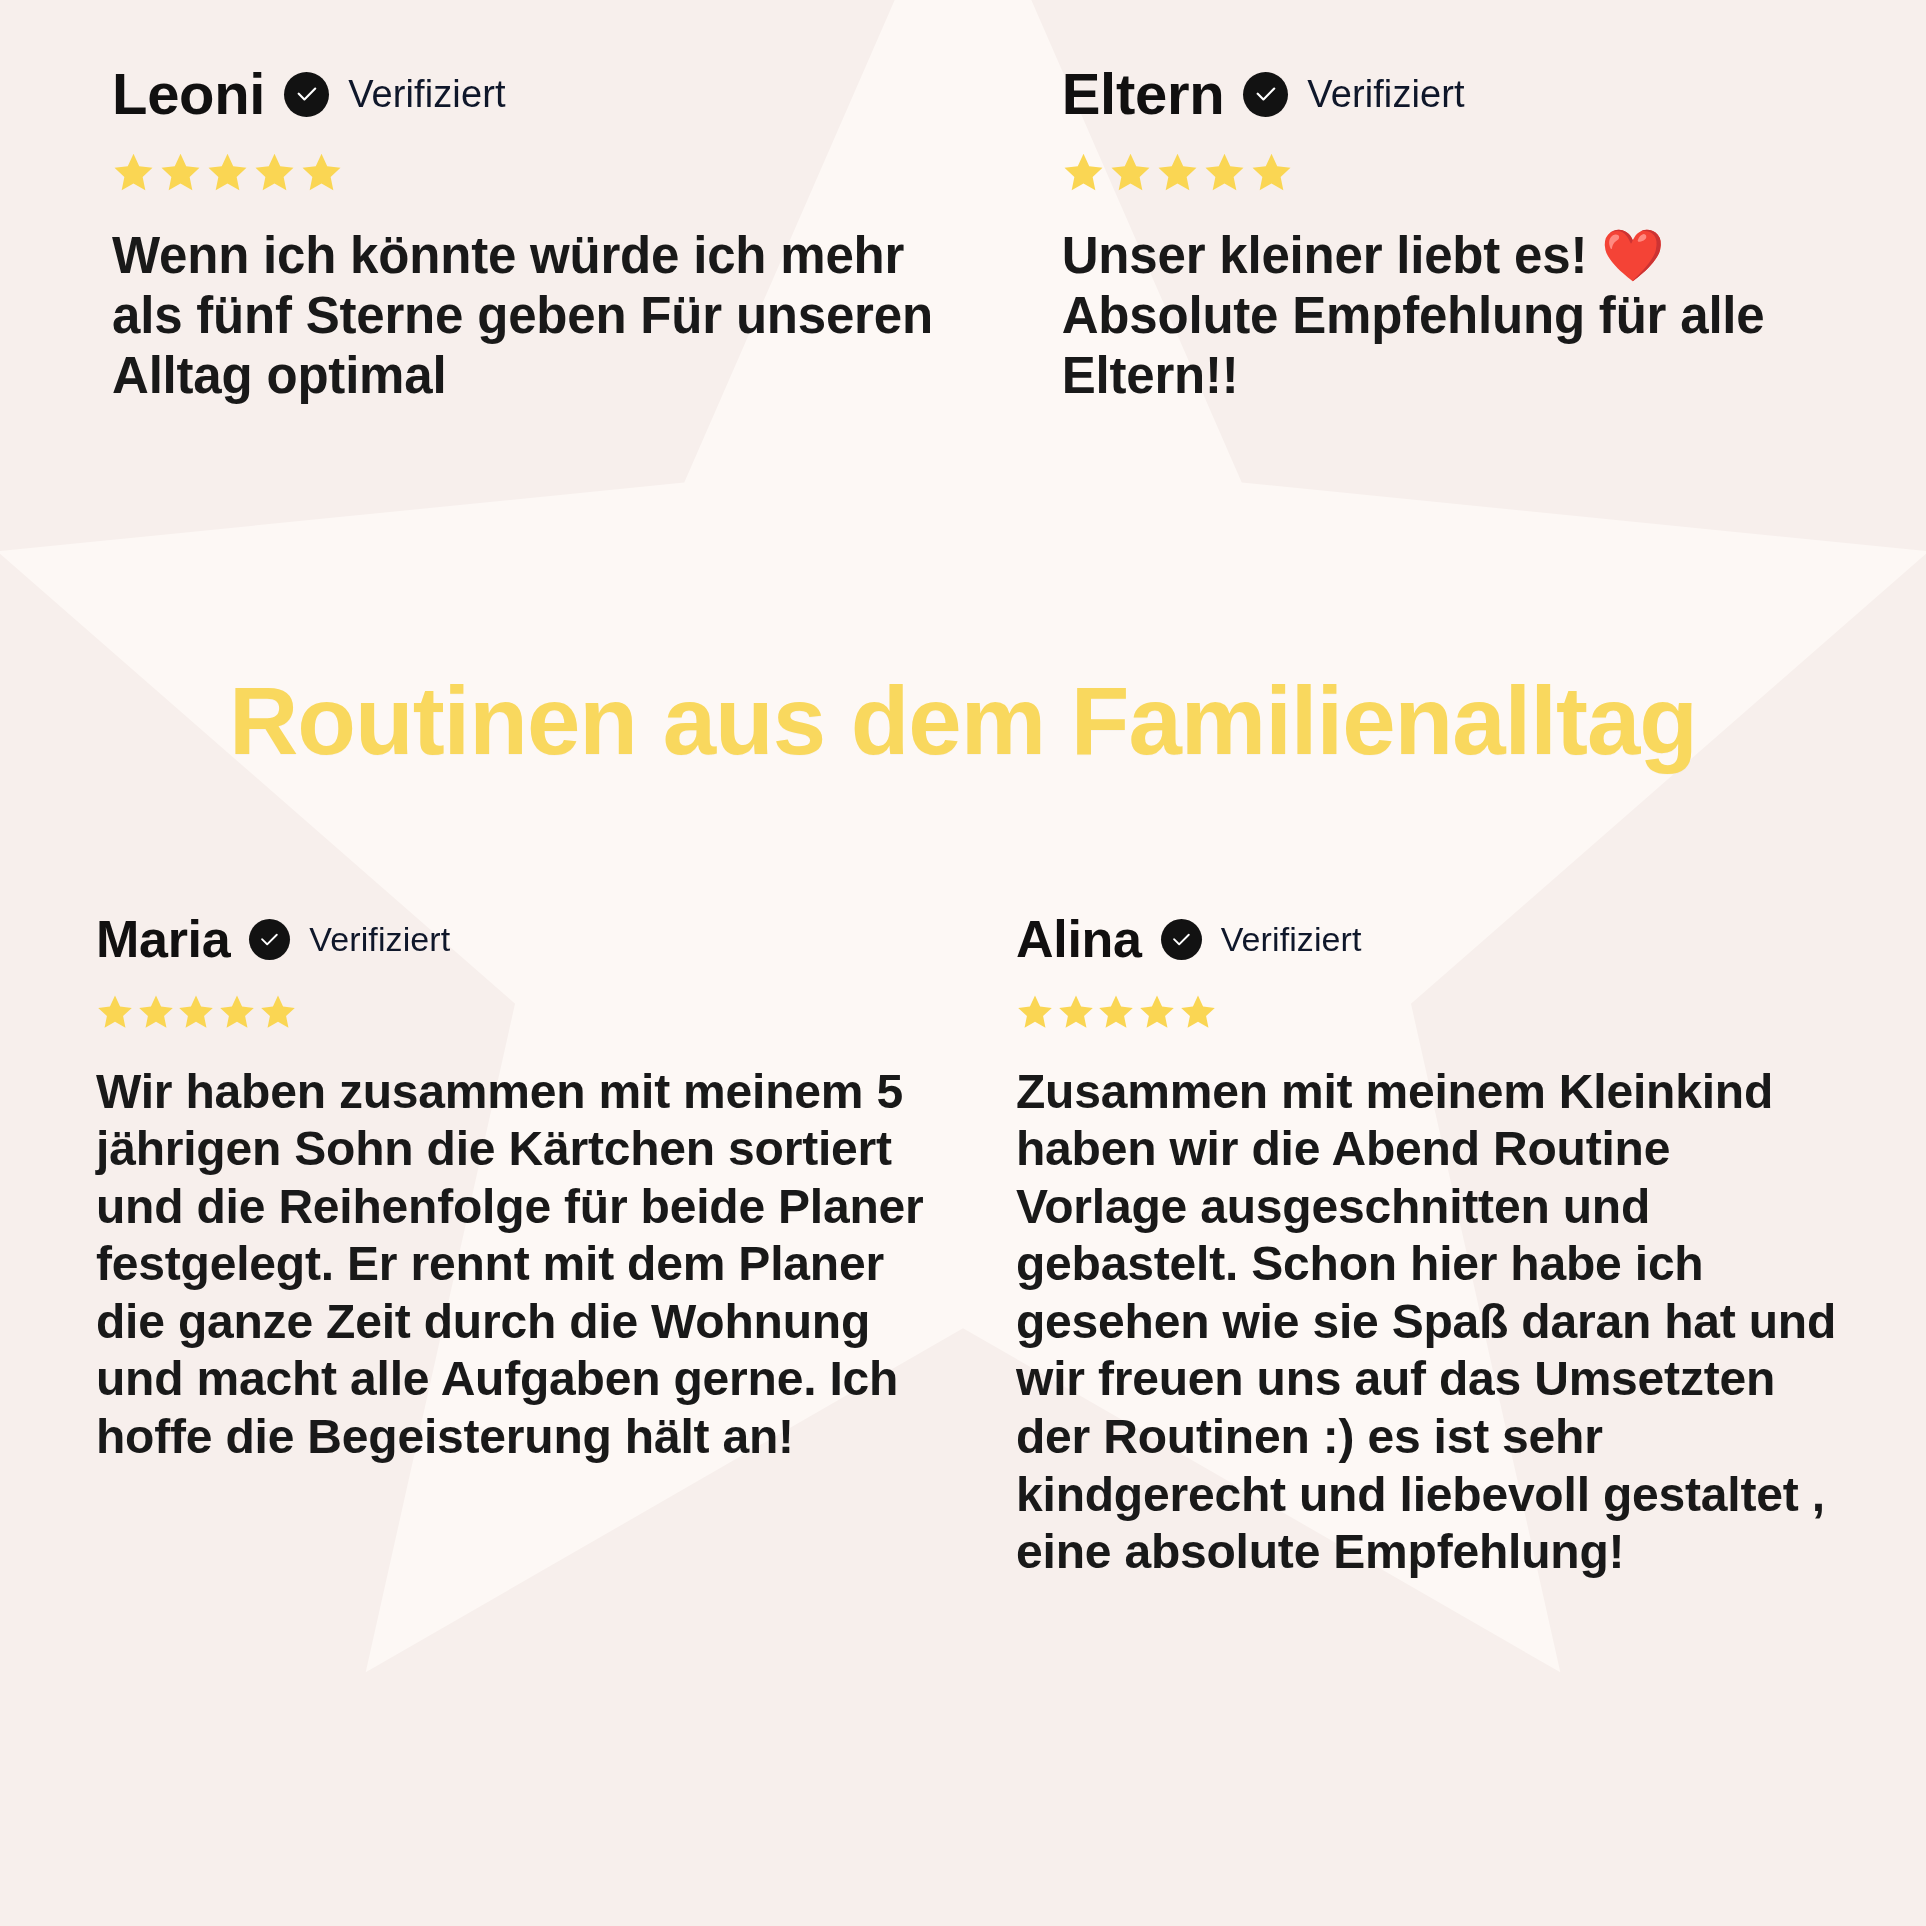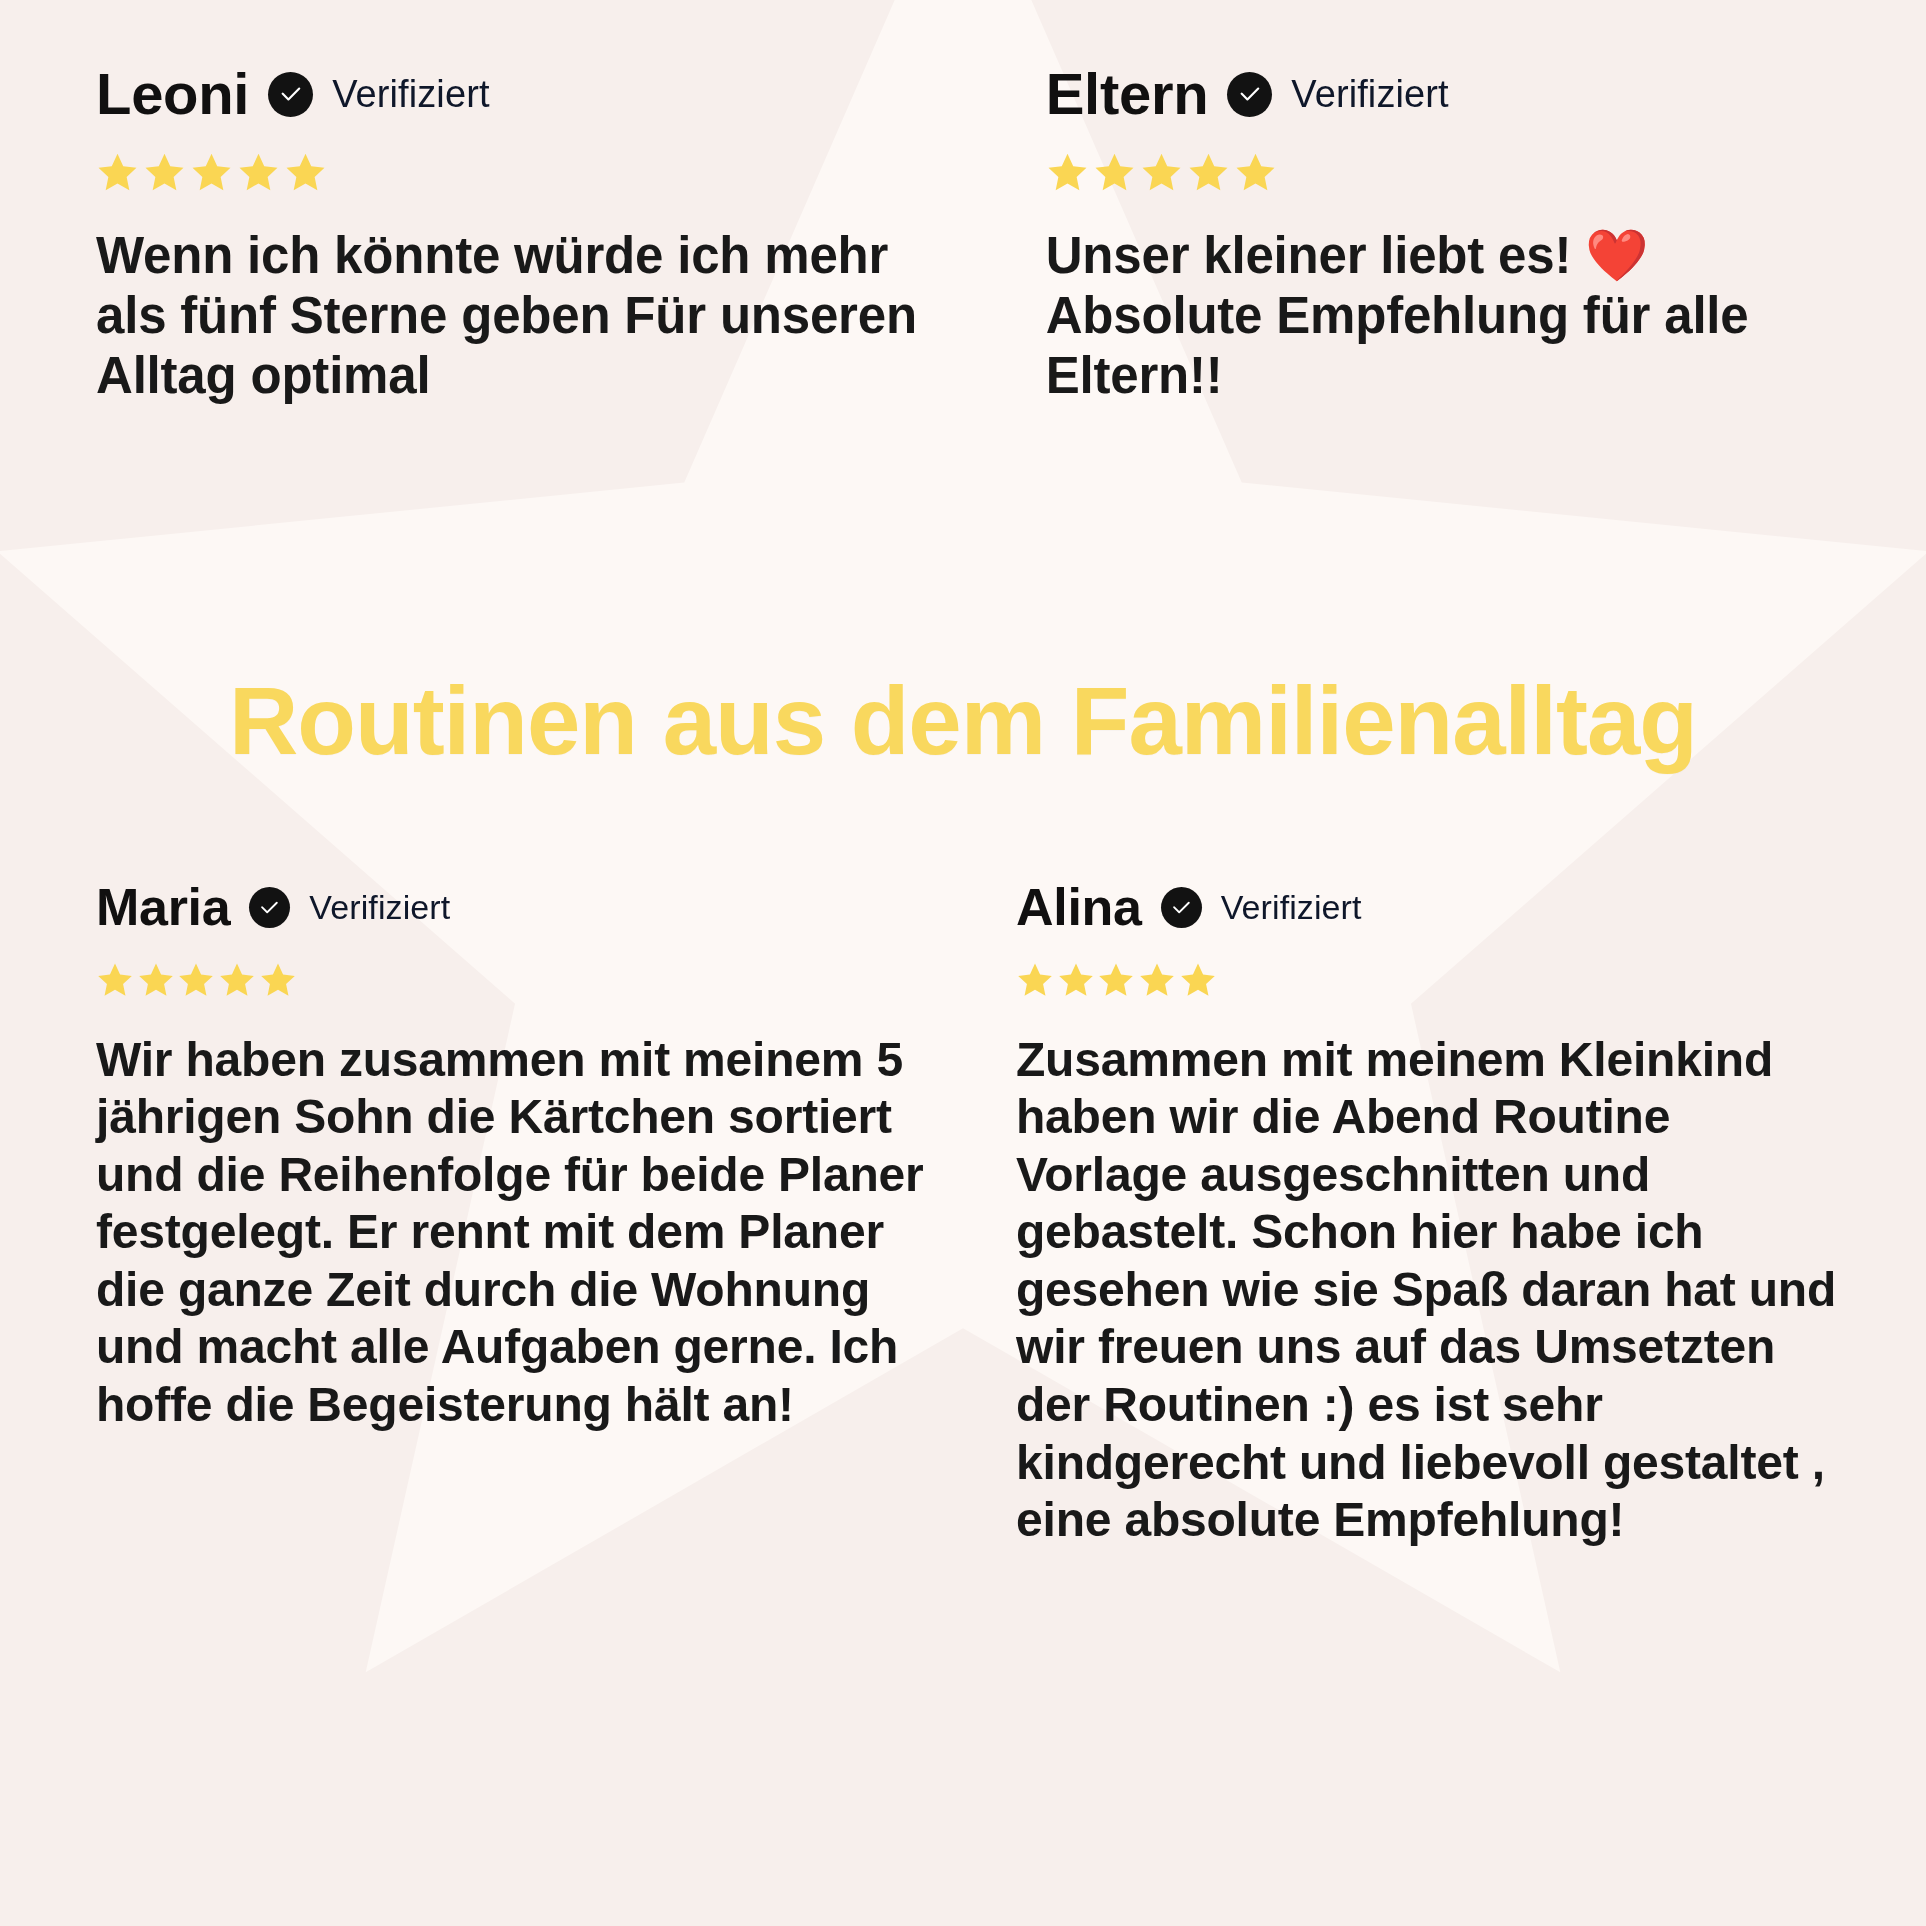--- a/index.html
+++ b/index.html
@@ -34,20 +34,21 @@
     z-index: 2;
     width: 1926px;
     height: 1926px;
     box-sizing: border-box;
     padding: 65px 76px 0 96px;
   }
 
   .row {
     display: flex;
     width: 100%;
+    margin-left: 16px;
   }
   .col {
     box-sizing: border-box;
   }
   .col-left  { width: 989px; padding-right: 89px; }
   .col-right { width: 841px; }
 
   .review-head {
     display: flex;
     align-items: center;
@@ -131,21 +132,21 @@
     font-weight: 800;
     color: #f9d85e;
     letter-spacing: -1px;
     white-space: nowrap;
     text-shadow: 0 1.4px 0 rgba(0,0,0,0.02);
   }
 
   .row-bottom {
     position: absolute;
     left: 96px;
-    top: 881px;
+    top: 913px;
     width: 1754px;
     display: flex;
     z-index: 2;
   }
   .col-bl { width: 920px; padding-right: 82px; box-sizing: border-box; }
   .col-br { width: 834px; box-sizing: border-box; }
 </style>
 </head>
 <body>
 

